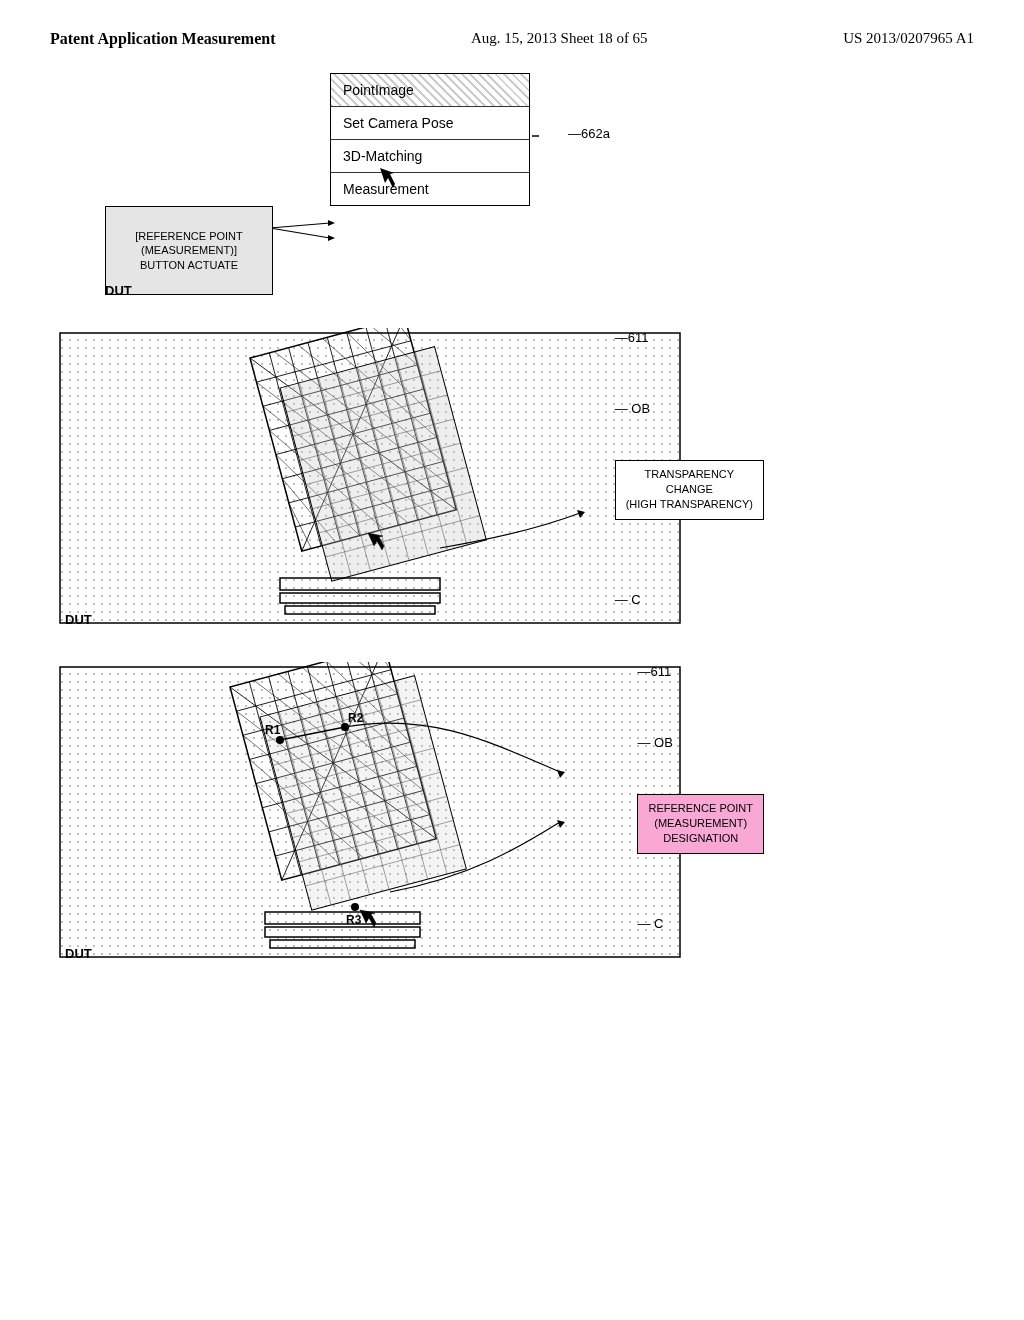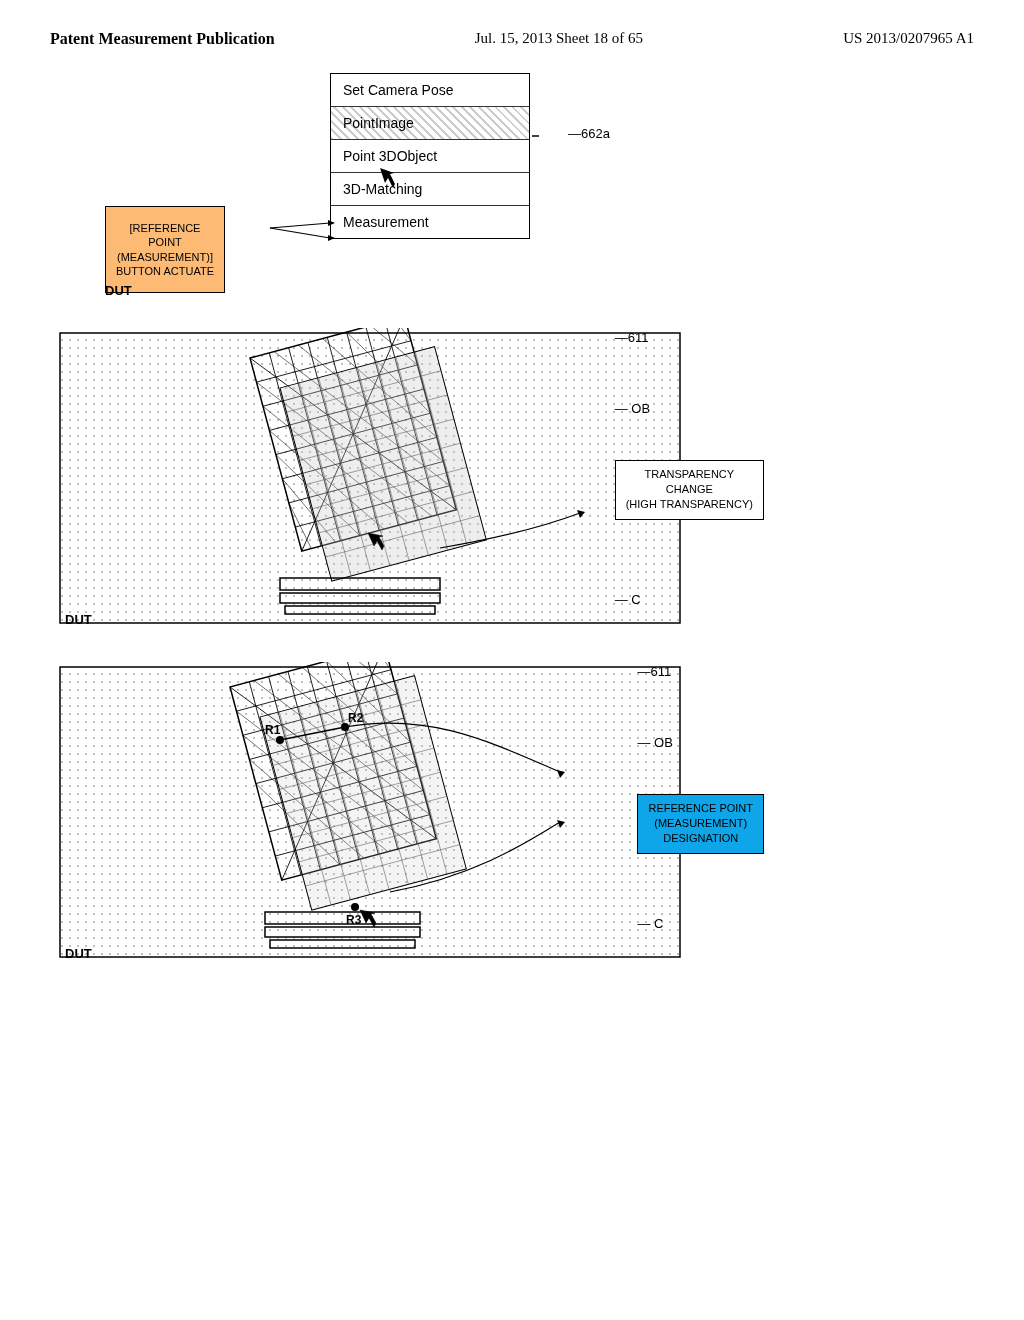--- a/index.html
+++ b/index.html
@@ -63,69 +63,68 @@
         #fff 2px,
         #fff 6px
       );
     }
 
     .ref-box {
       position: absolute;
       left: 20px;
       top: 130px;
       border: 1.5px solid #000;
-      padding: 14px 8px;
+      padding: 22px 8px;
       font-size: 11px;
       font-family: Arial, sans-serif;
       text-align: center;
       line-height: 1.3;
-      background: #fdba74;
-      width: 120px;
+      background: #e5e5e5;
+      width: 168px;
     }
 
     .transparency-box {
       border: 1.5px solid #000;
       padding: 6px 10px;
       font-size: 11px;
       font-family: Arial, sans-serif;
       text-align: center;
       line-height: 1.4;
       background: #fff;
       display: inline-block;
     }
 
     .ref-point-box {
       border: 1.5px solid #000;
       padding: 6px 10px;
       font-size: 11px;
       font-family: Arial, sans-serif;
       text-align: center;
       line-height: 1.4;
-      background: #0ea5e9;
+      background: #f9a8d4;
       display: inline-block;
     }
   </style>
 </head>
 <body>
 
 <div class="header">
-  <div class="header-left">Patent Measurement Publication</div>
-  <div class="header-center">Jul. 15, 2013  Sheet 18 of 65</div>
+  <div class="header-left">Patent Application Measurement</div>
+  <div class="header-center">Aug. 15, 2013  Sheet 18 of 65</div>
   <div class="header-right">US 2013/0207965 A1</div>
 </div>
 
 <div class="content">
 
   <div class="figure-section">
     <div style="position:relative; height:240px;">
 
       <div class="menu-box" style="left:280px; top:5px;">
+        <div class="menu-item menu-item-highlighted">Point​Image</div>
         <div class="menu-item">Set Camera Pose</div>
-        <div class="menu-item menu-item-highlighted">Point​Image</div>
-        <div class="menu-item">Point 3D​Object</div>
         <div class="menu-item">3D-Matching</div>
         <div class="menu-item">Measurement</div>
       </div>
 
       <div style="position:absolute; left:490px; top:58px; font-size:13px; font-family:Arial,sans-serif;margin-left:28px;">
         —662a
       </div>
 
       <svg style="position:absolute; left:0; top:0; width:550px; height:240px;">
 

